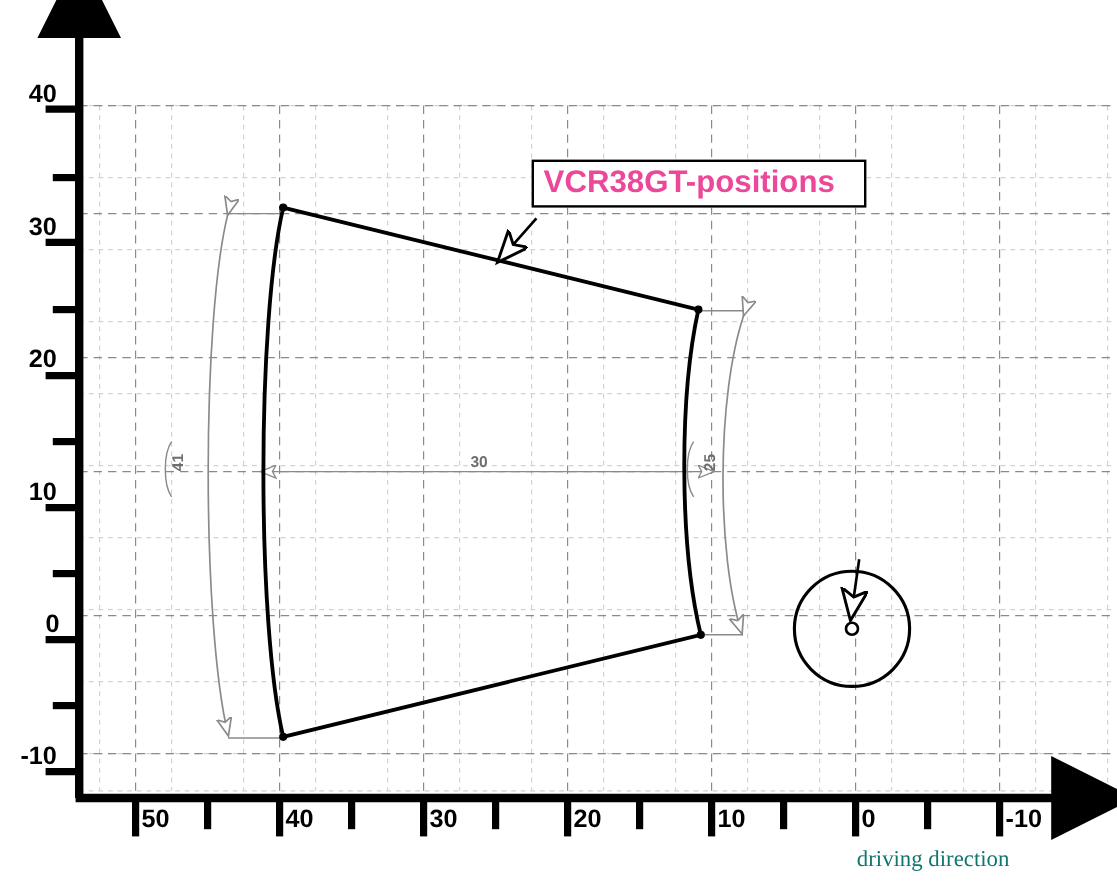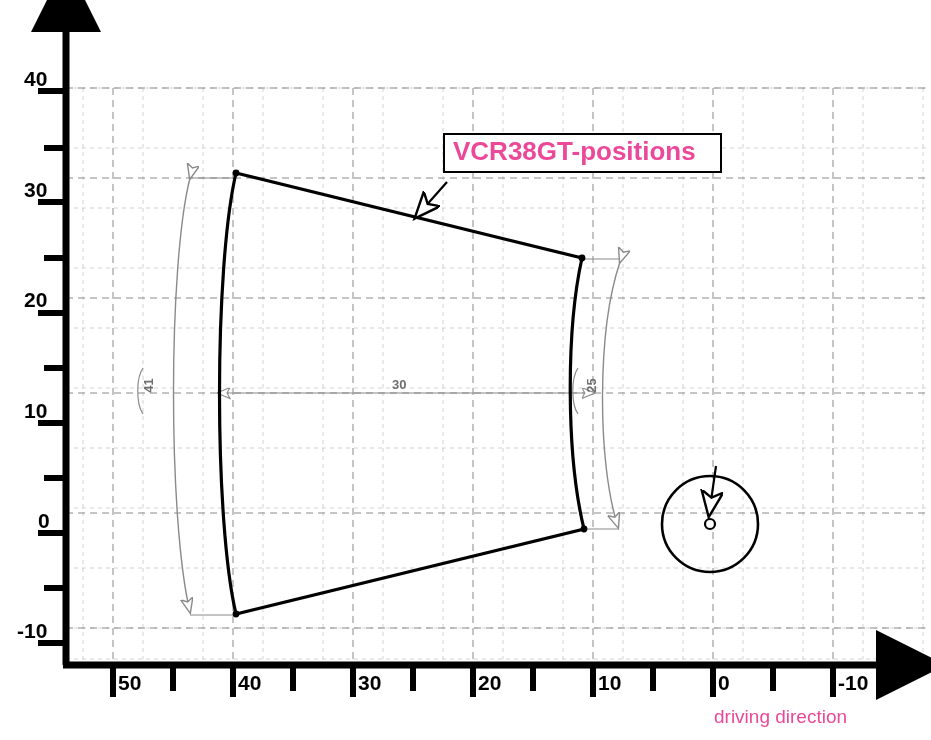--- a/index.html
+++ b/index.html
@@ -5,22 +5,22 @@
   html,body{margin:0;padding:0;background:#ffffff;}
   body{width:931px;height:740px;overflow:hidden;
        font-family:"Liberation Sans",sans-serif;}
   #root{position:relative;width:931px;height:648px;background:#fff;}
   svg.layer{position:absolute;left:0;top:0;width:931px;height:740px;}
   .tick-label{position:absolute;font-weight:bold;font-size:21px;color:#000;
        font-family:"Liberation Sans",sans-serif;white-space:nowrap;line-height:1;}
   .callout{position:absolute;background:#fff;border:2px solid #000;
        font-weight:bold;font-size:26px;color:#ec4899;padding:2px 24px 4px 8px;
        font-family:"Liberation Sans",sans-serif;white-space:nowrap;line-height:1.15;}
-  .axis-caption{position:absolute;font-size:19px;color:#ec4899;
-       font-family:Liberation Sans, sans-serif;white-space:nowrap;}
+  .axis-caption{position:absolute;font-size:19px;color:#0f766e;
+       font-family:Liberation Serif, serif;white-space:nowrap;}
   .dimtext{position:absolute;font-size:13px;font-weight:bold;color:#6e6e6e;
        font-family:"Liberation Sans",sans-serif;white-space:nowrap;}
   .rot{transform:rotate(-90deg);transform-origin:center center;}
 </style>
 </head>
 <body>
 
 <div id="root">
 
   <svg class="layer" viewBox="0 0 931 740" preserveAspectRatio="none">

